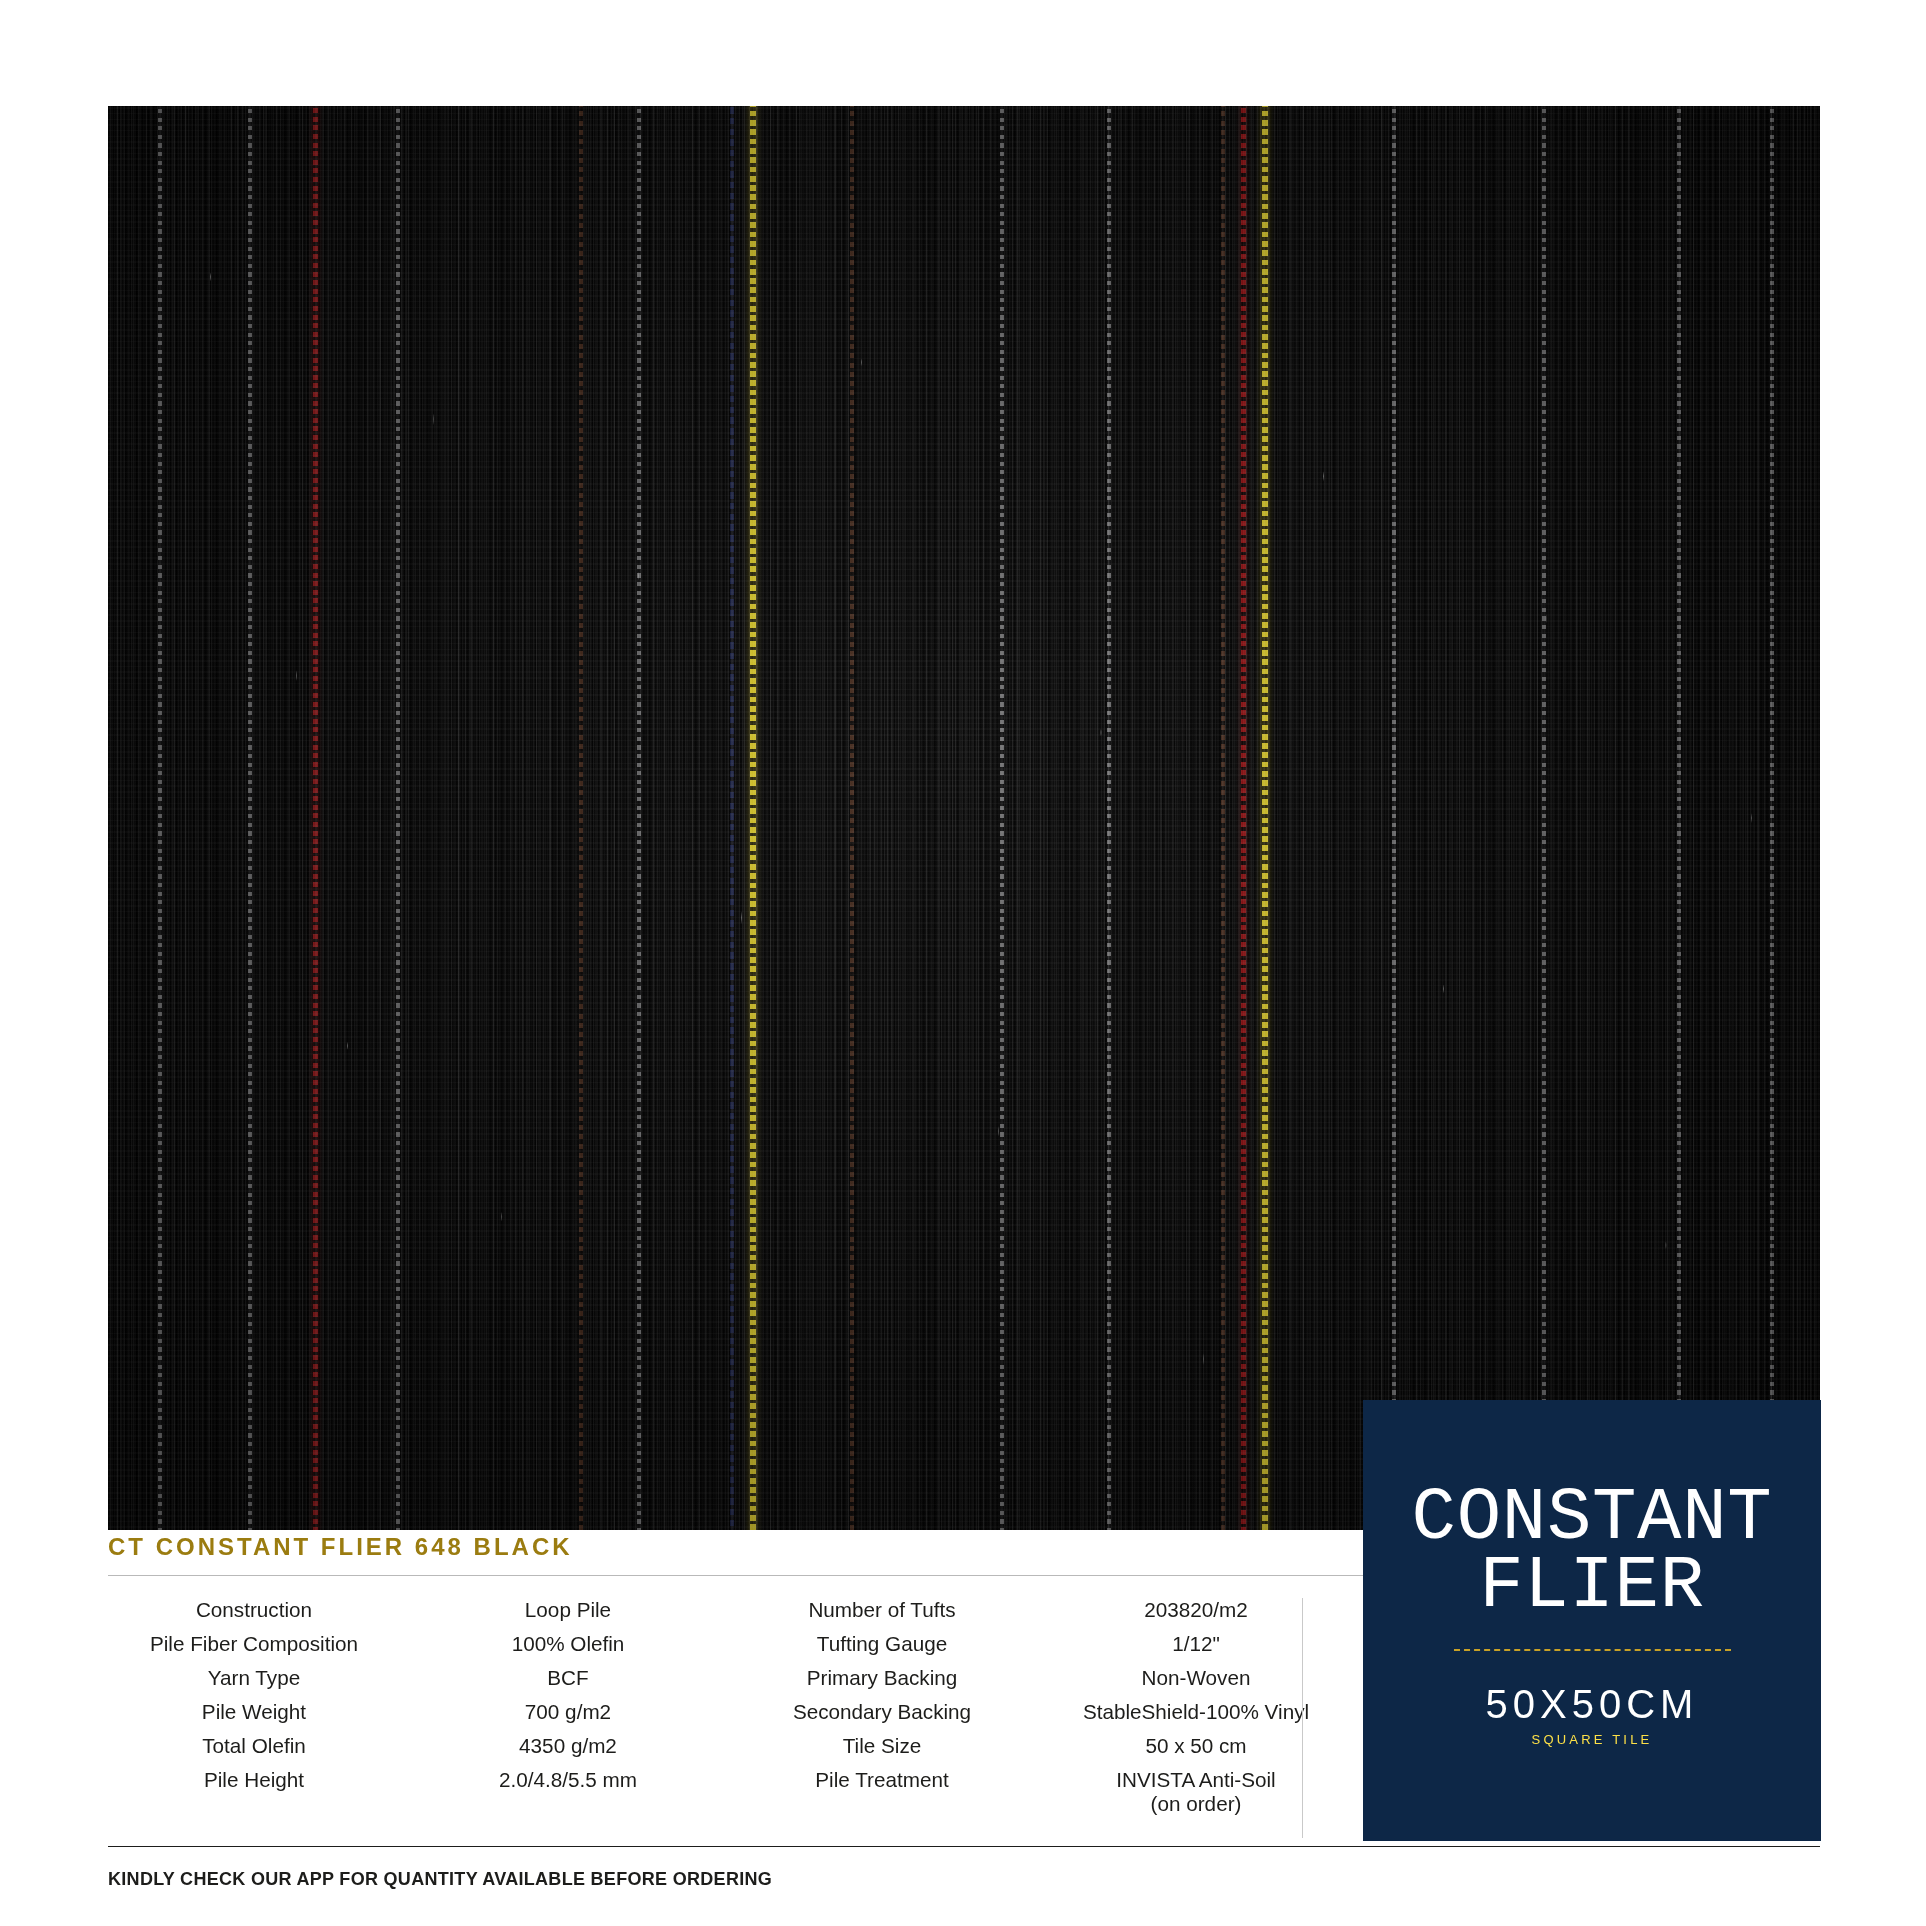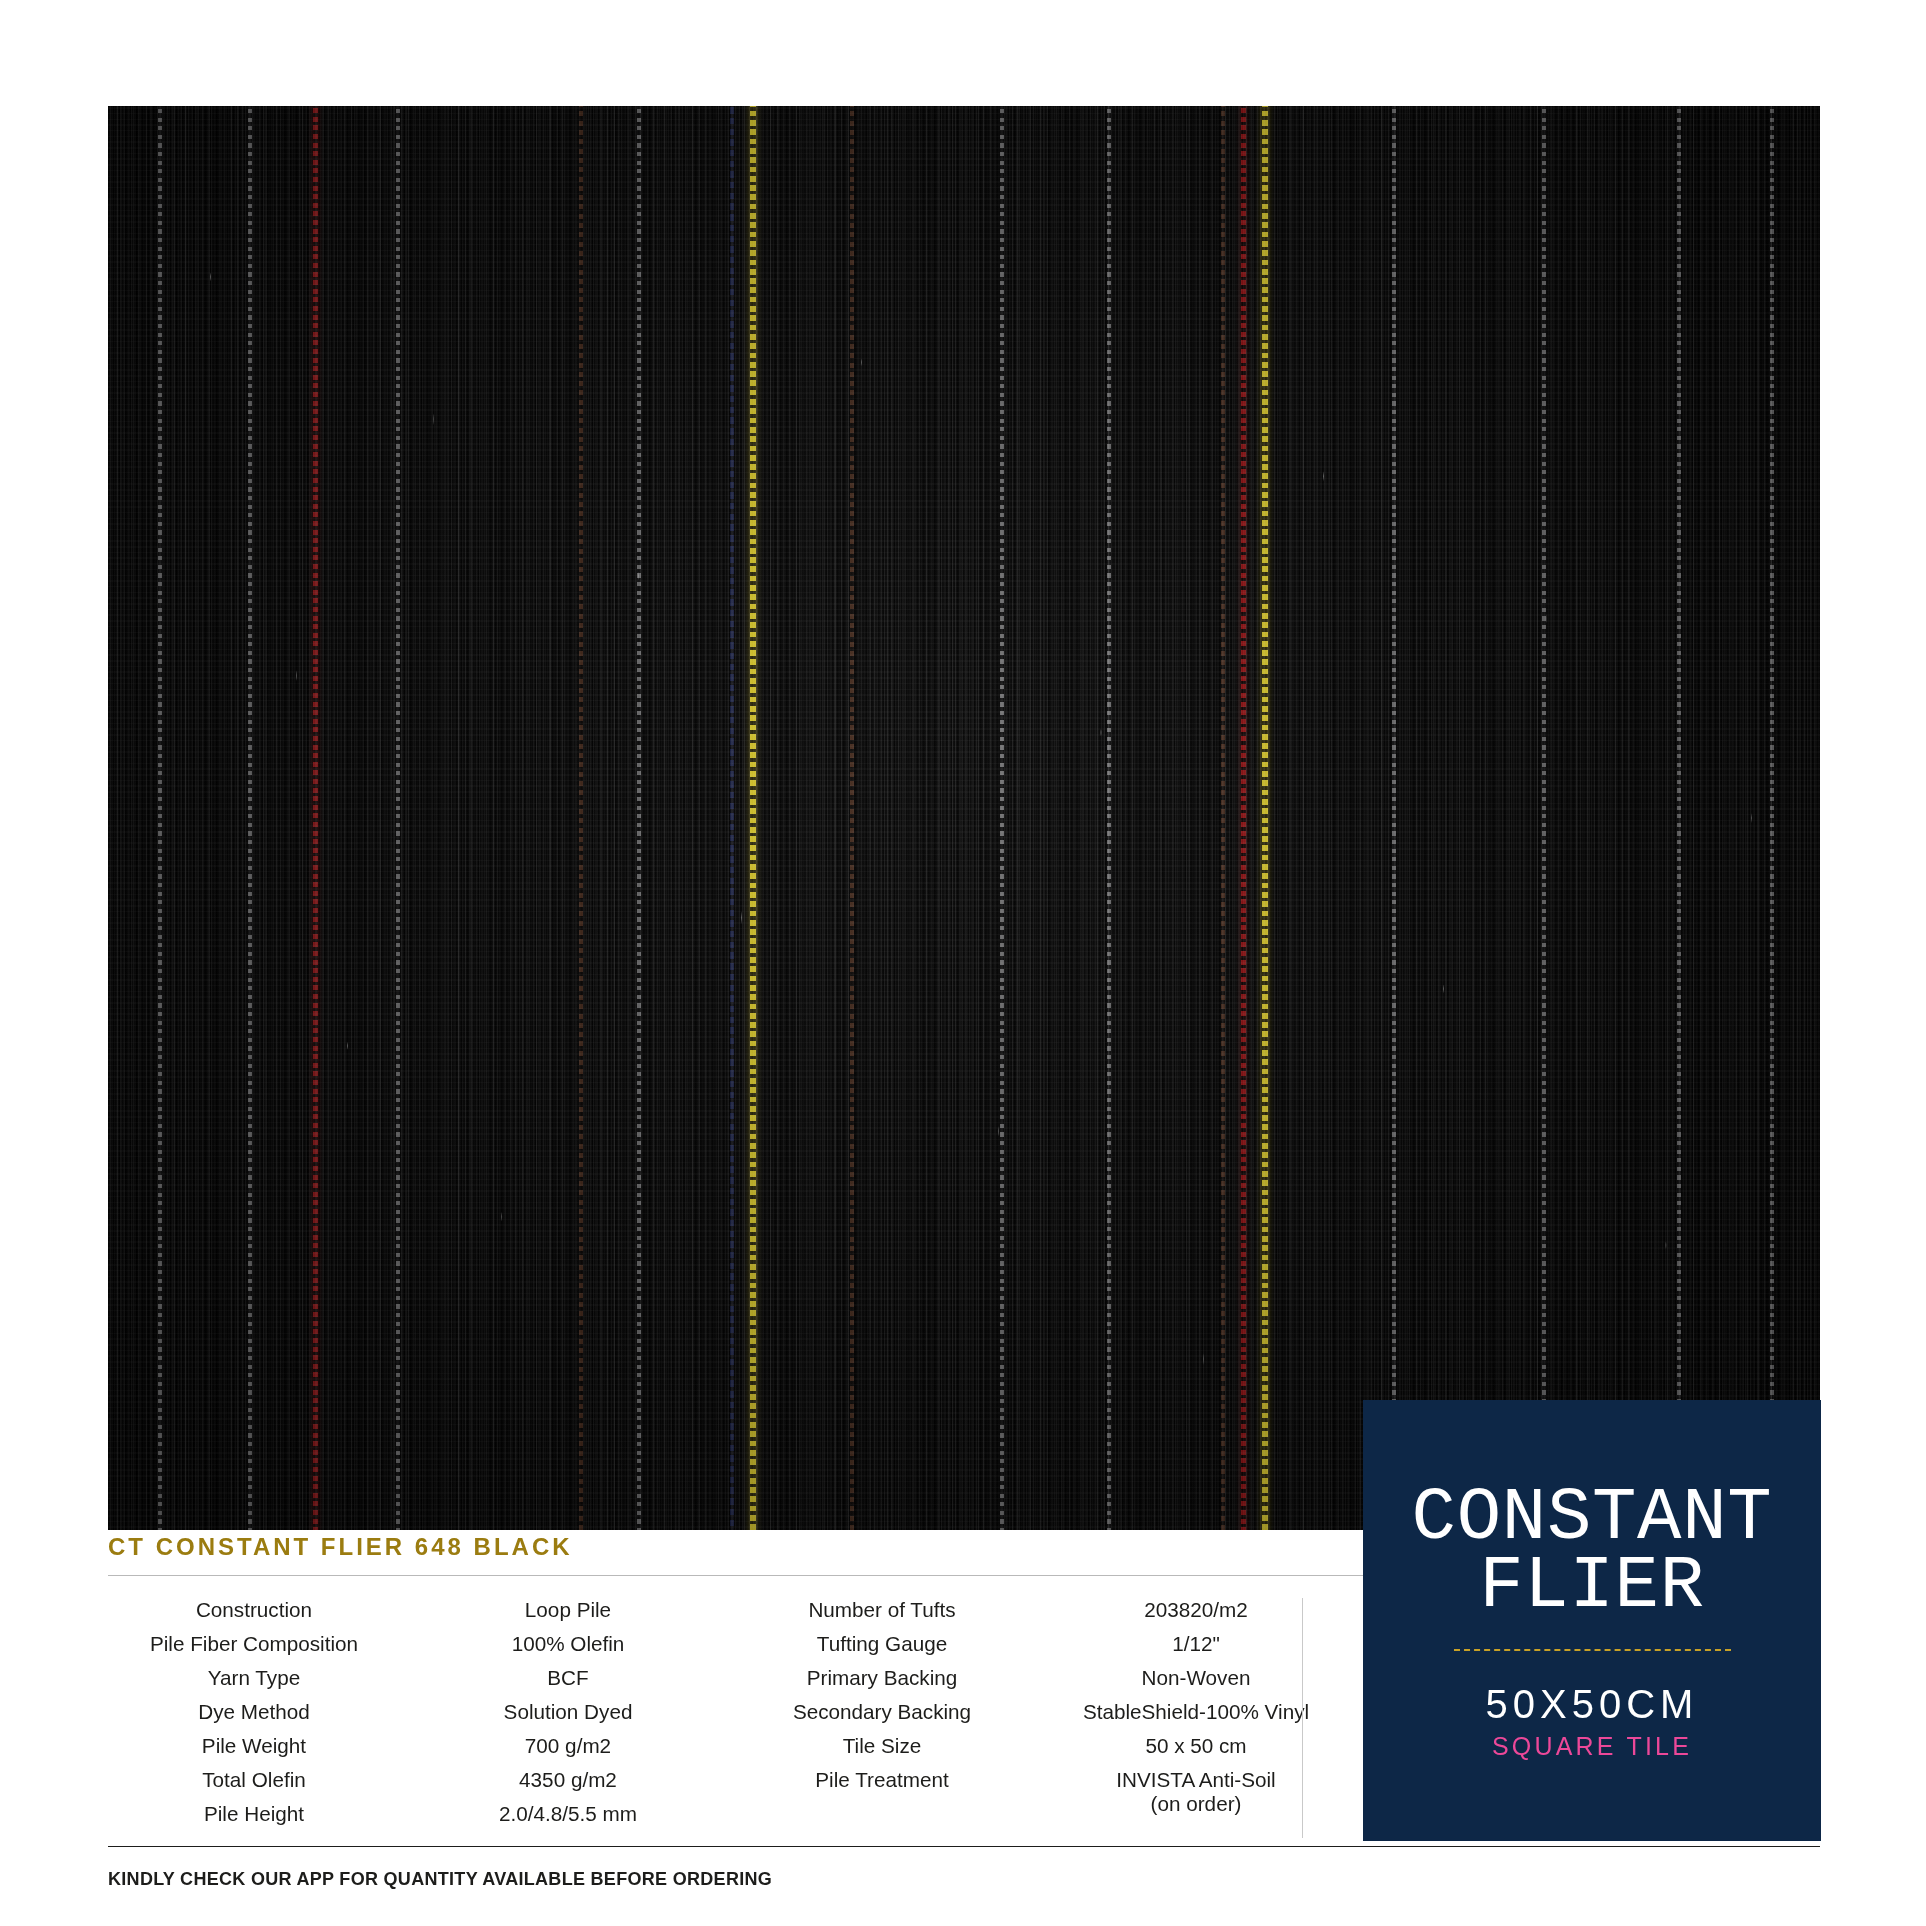--- a/index.html
+++ b/index.html
@@ -204,23 +204,23 @@
     height: 0;
   }
   .badge-size {
     margin-top: 31px;
     font-size: 40px;
     letter-spacing: 5px;
     font-weight: 400;
   }
   .badge-sub {
     margin-top: 5.7px;
-    font-size: 25px;
+    font-size: 13px;
     letter-spacing: 3.2px;
-    color: #ec4899;
+    color: #fde047;
   }
   .badge-strip {
     position: absolute;
     left: 1363px; top: 1929px;
     width: 458px; height: 50px;
     background: #9b7c10;
     color: #ffffff;
     display: flex;
     align-items: center;
     justify-content: center;
@@ -271,24 +271,20 @@
       </div>
       <div class="spec-row">
         <div class="spec-label">Pile Fiber Composition</div>
         <div class="spec-value">100% Olefin</div>
       </div>
       <div class="spec-row">
         <div class="spec-label">Yarn Type</div>
         <div class="spec-value">BCF</div>
       </div>
       <div class="spec-row">
-        <div class="spec-label">Dye Method</div>
-        <div class="spec-value">Solution Dyed</div>
-      </div>
-      <div class="spec-row">
         <div class="spec-label">Pile Weight</div>
         <div class="spec-value">700 g/m2</div>
       </div>
       <div class="spec-row">
         <div class="spec-label">Total Olefin</div>
         <div class="spec-value">4350 g/m2</div>
       </div>
       <div class="spec-row">
         <div class="spec-label">Pile Height</div>
         <div class="spec-value">2.0/4.8/5.5 mm</div>

